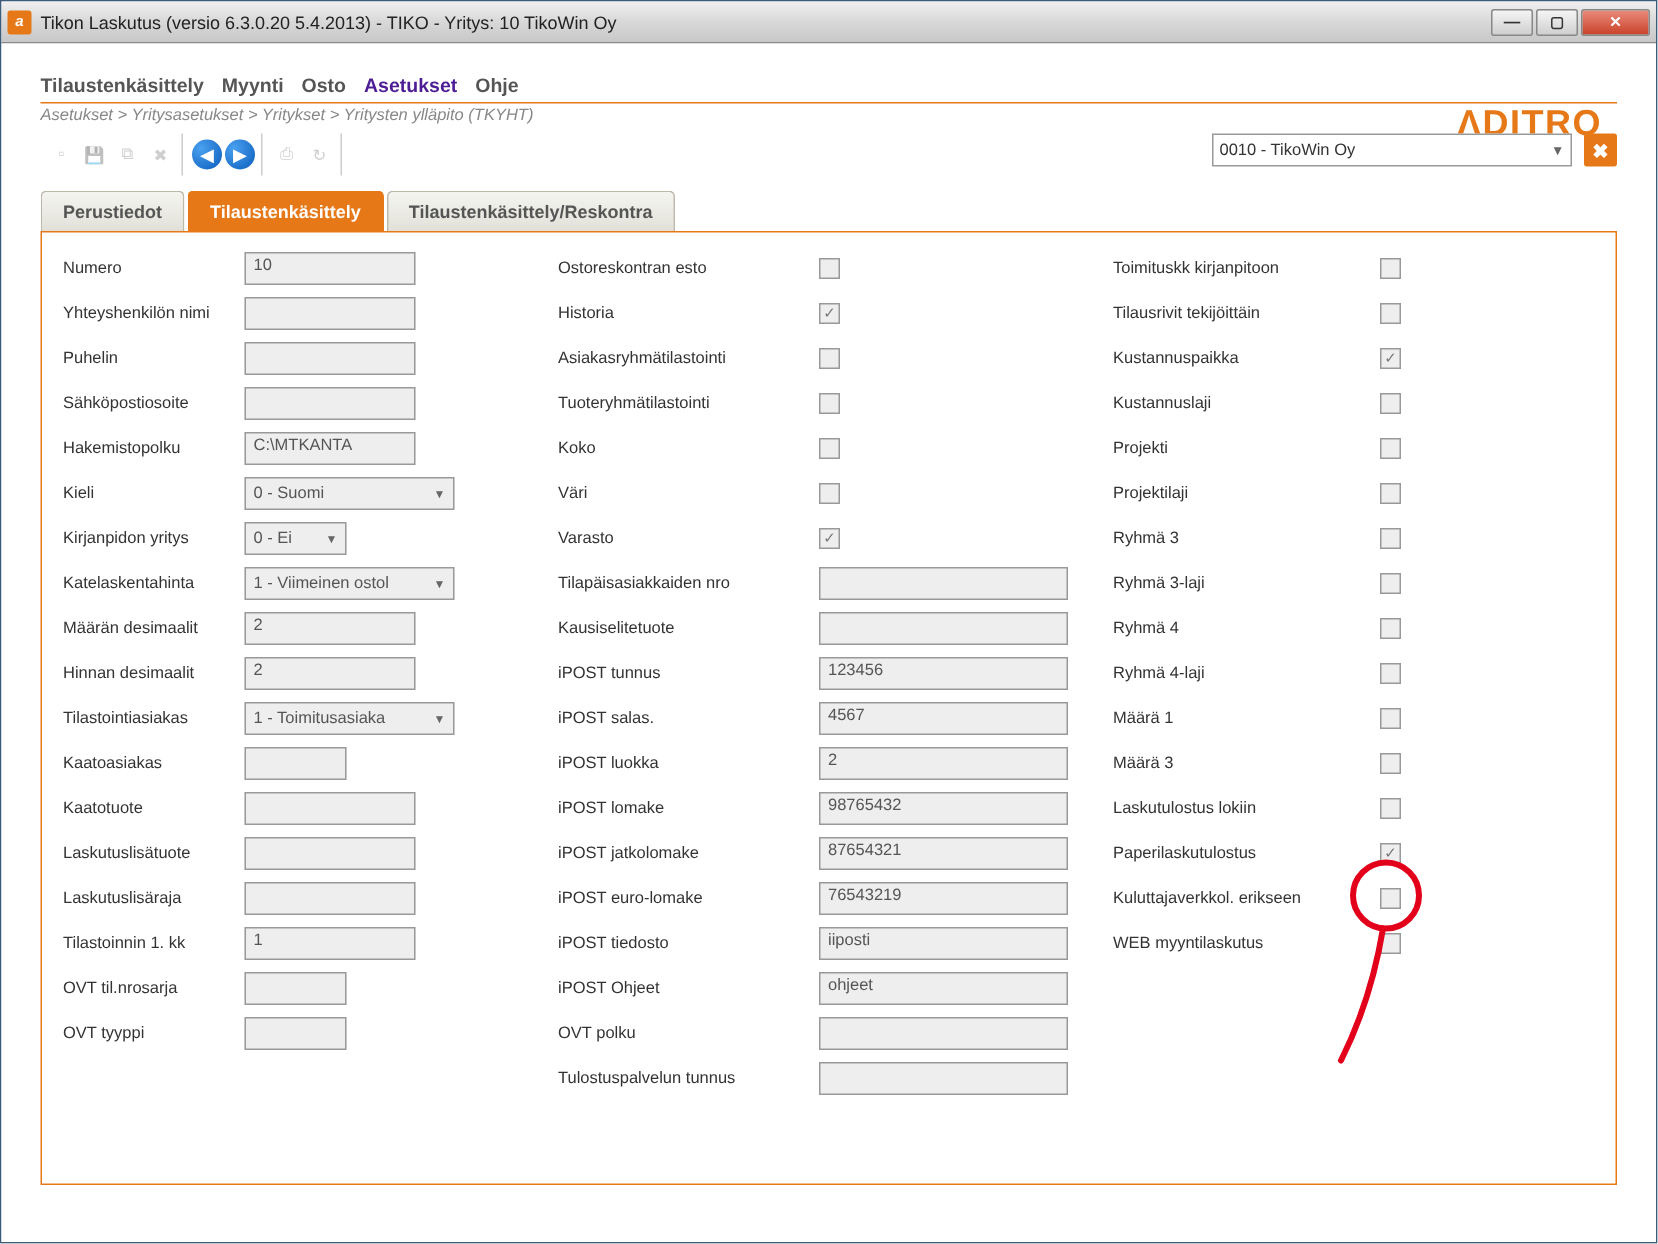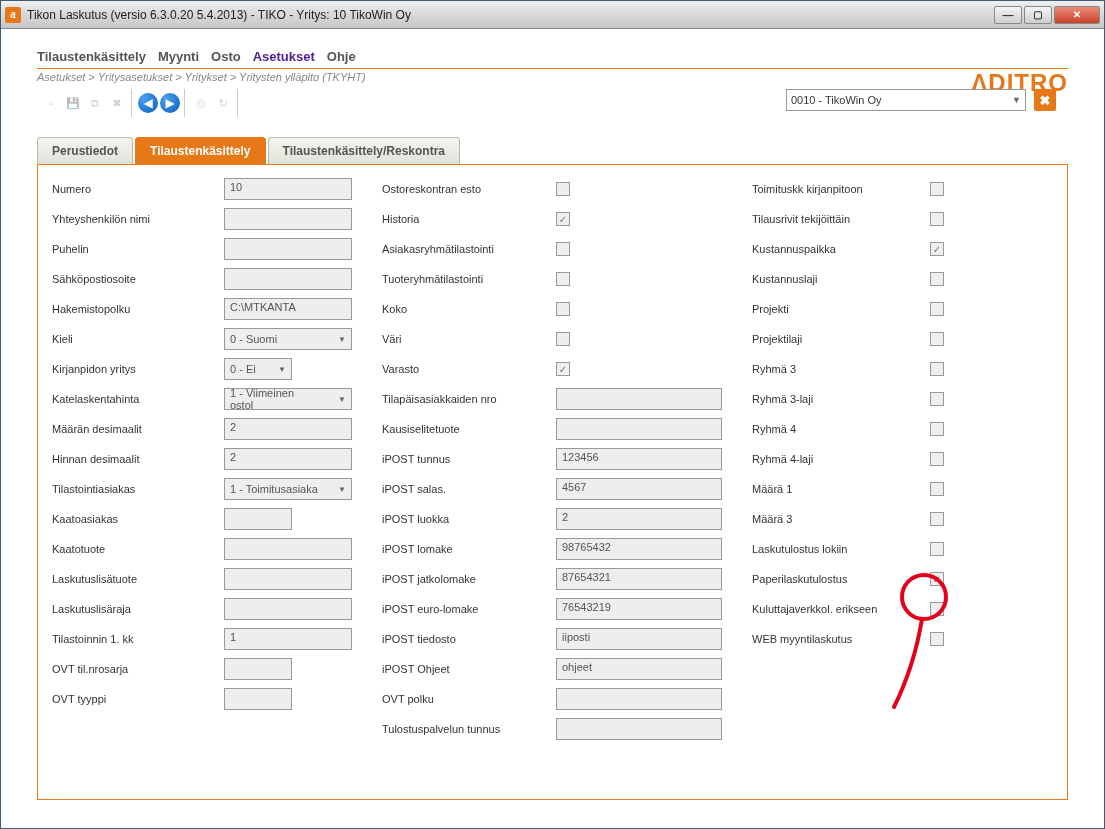--- a/index.html
+++ b/index.html
@@ -12,64 +12,64 @@
   .titlebar .app-icon { width: 16px; height: 16px; background: #e67817; border-radius: 2px; margin-right: 6px; font-weight: bold; color: #fff; font-size: 10px; display: flex; align-items: center; justify-content: center; font-style: italic; }
   .titlebar .title-text { flex: 1; }
   .win-controls { display: flex; gap: 2px; }
   .win-btn { width: 28px; height: 18px; background: linear-gradient(to bottom,#f5f5f5,#cfcfcf); border: 1px solid #888; border-radius: 2px; display: flex; align-items: center; justify-content: center; font-size: 10px; font-weight: bold; color: #333; cursor: pointer; }
   .win-btn.close { background: linear-gradient(to bottom,#e98b7a,#c9422b); color: #fff; width: 46px; }
   .win-btn.close::before { content:"✕"; }
   .win-btn.min::before { content:"—"; font-size: 11px; }
   .win-btn.max::before { content:"▢"; }
 
   
-  .client { flex: 1; background: #fff; padding: 20px 36px; overflow: hidden; position: relative; }
+  .client { flex: 1; background: #fff; padding: 20px 26px; overflow: hidden; position: relative; }
 
   
   .menubar { display: flex; align-items: baseline; gap: 12px; font-size: 13px; font-weight: bold; color: #555; }
   .menubar .m-item { cursor: pointer; }
   .menubar .m-item.active { color: #4c1d95; }
   .logo { position: absolute; right: 36px; top: 40px; font-family: Arial, sans-serif; font-size: 24px; font-weight: bold; letter-spacing: 1px; color: #e67817; }
   .logo::before { content: "ΛDITRO"; }
 
   
   .subheader { color: #e67817; font-weight: bold; font-size: 13px; margin-top: 14px; }
   .separator { border: none; border-top: 1px solid #e67817; margin: 4px 0 2px; }
   .breadcrumb { font-style: italic; color: #888; font-size: 11px; }
 
   
   .toolbar { margin-top: 6px; display: flex; align-items: center; height: 28px; gap: 2px; position: relative; }
   .tb-group { display: inline-flex; gap: 2px; padding: 0 4px; border-right: 1px solid #ccc; height: 100%; align-items: center; }
   .tb-btn { width: 20px; height: 20px; display: flex; align-items: center; justify-content: center; color: #888; cursor: pointer; }
   .tb-btn.disabled { opacity: 0.4; cursor: default; }
   .nav-btn { width: 20px; height: 20px; border-radius: 50%; background: radial-gradient(circle at 30% 30%, #4aa0f0, #0a5dbb); color: #fff; display: flex; align-items: center; justify-content: center; font-size: 12px; cursor: pointer; }
-  .toolbar-right { position: absolute; right: 12px; top: 0; display: flex; gap: 8px; align-items: center; }
+  .toolbar-right { position: absolute; right: 0; top: 0; display: flex; gap: 8px; align-items: center; }
   .company-select { width: 240px; height: 22px; border: 1px solid #999; background: #fff; padding: 2px 4px; font-size: 11px; display: flex; align-items: center; justify-content: space-between; }
   .company-select .arrow { color: #666; font-size: 9px; }
   .close-panel-btn { width: 22px; height: 22px; background: #e67817; color: #fff; display: flex; align-items: center; justify-content: center; font-weight: bold; border-radius: 2px; cursor: pointer; font-size: 13px; }
 
   
-  .tabstrip { margin-top: 20px; display: flex; }
+  .tabstrip { margin-top: 10px; display: flex; }
   .tab { padding: 6px 14px; font-size: 12px; font-weight: bold; color: #555; background: linear-gradient(to bottom,#f5f5f0,#e1e0d8); border: 1px solid #bdb9a8; border-bottom: none; border-top-left-radius: 4px; border-top-right-radius: 4px; margin-right: 2px; cursor: pointer; }
   .tab.active { background: #e67817; color: #fff; border-color: #e67817; }
 
   
   .panel { border: 1px solid #e67817; border-top-left-radius: 0; padding: 12px 14px 20px; height: 636px; }
   .columns { display: flex; gap: 30px; }
   .col { display: flex; flex-direction: column; gap: 6px; }
   .col.c1 { width: 300px; }
   .col.c2 { width: 340px; }
   .col.c3 { width: 270px; }
 
   .field { display: flex; align-items: center; min-height: 24px; }
-  .field .lbl { width: 172px; flex-shrink: 0; }
+  .field .lbl { width: 121px; flex-shrink: 0; }
   .col.c2 .field .lbl { width: 174px; }
   .col.c3 .field .lbl { width: 178px; }
   .inp, .sel { height: 22px; border: 1px solid #999; background: #eee; padding: 2px 5px; font-size: 11px; color: #555; }
-  .inp.w-lg { width: 164px; }
+  .inp.w-lg { width: 114px; }
   .inp.w-sm { width: 68px; }
   .sel { display: flex; align-items: center; justify-content: space-between; background: #eee; }
   .sel .arrow { color: #666; font-size: 8px; margin-left: 4px; }
   .sel.w-lg { width: 140px; gap: 16px; }
   .sel.w-sm { width: 68px; }
   .col.c2 .inp { background: #eee; width: 190px; }
   .chk { width: 14px; height: 14px; border: 1px solid #999; background: #fff; display: inline-flex; align-items: center; justify-content: center; font-size: 10px; color: #777; flex-shrink: 0; }
   .chk.checked::before { content: "✓"; }
   .chk.disabled { background: #eee; }
 

